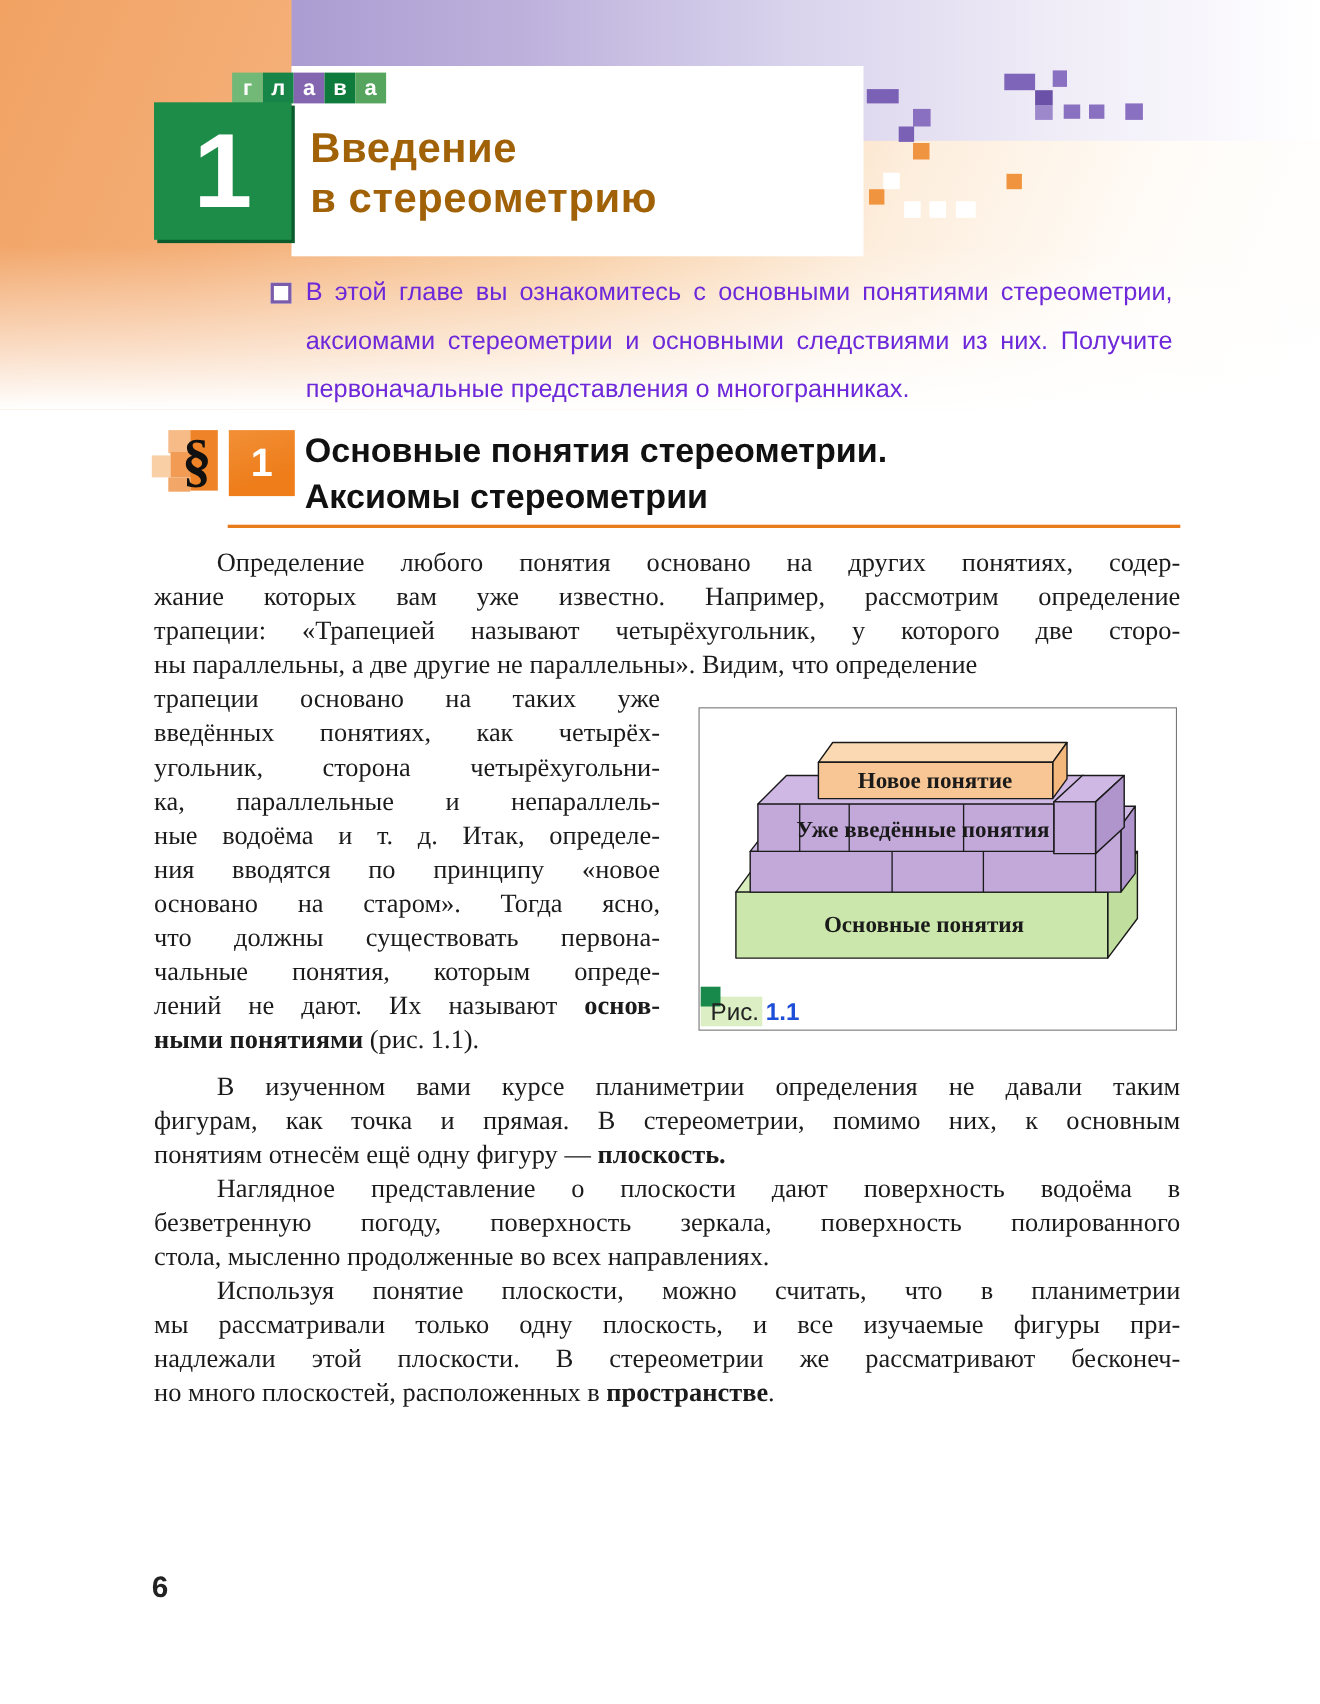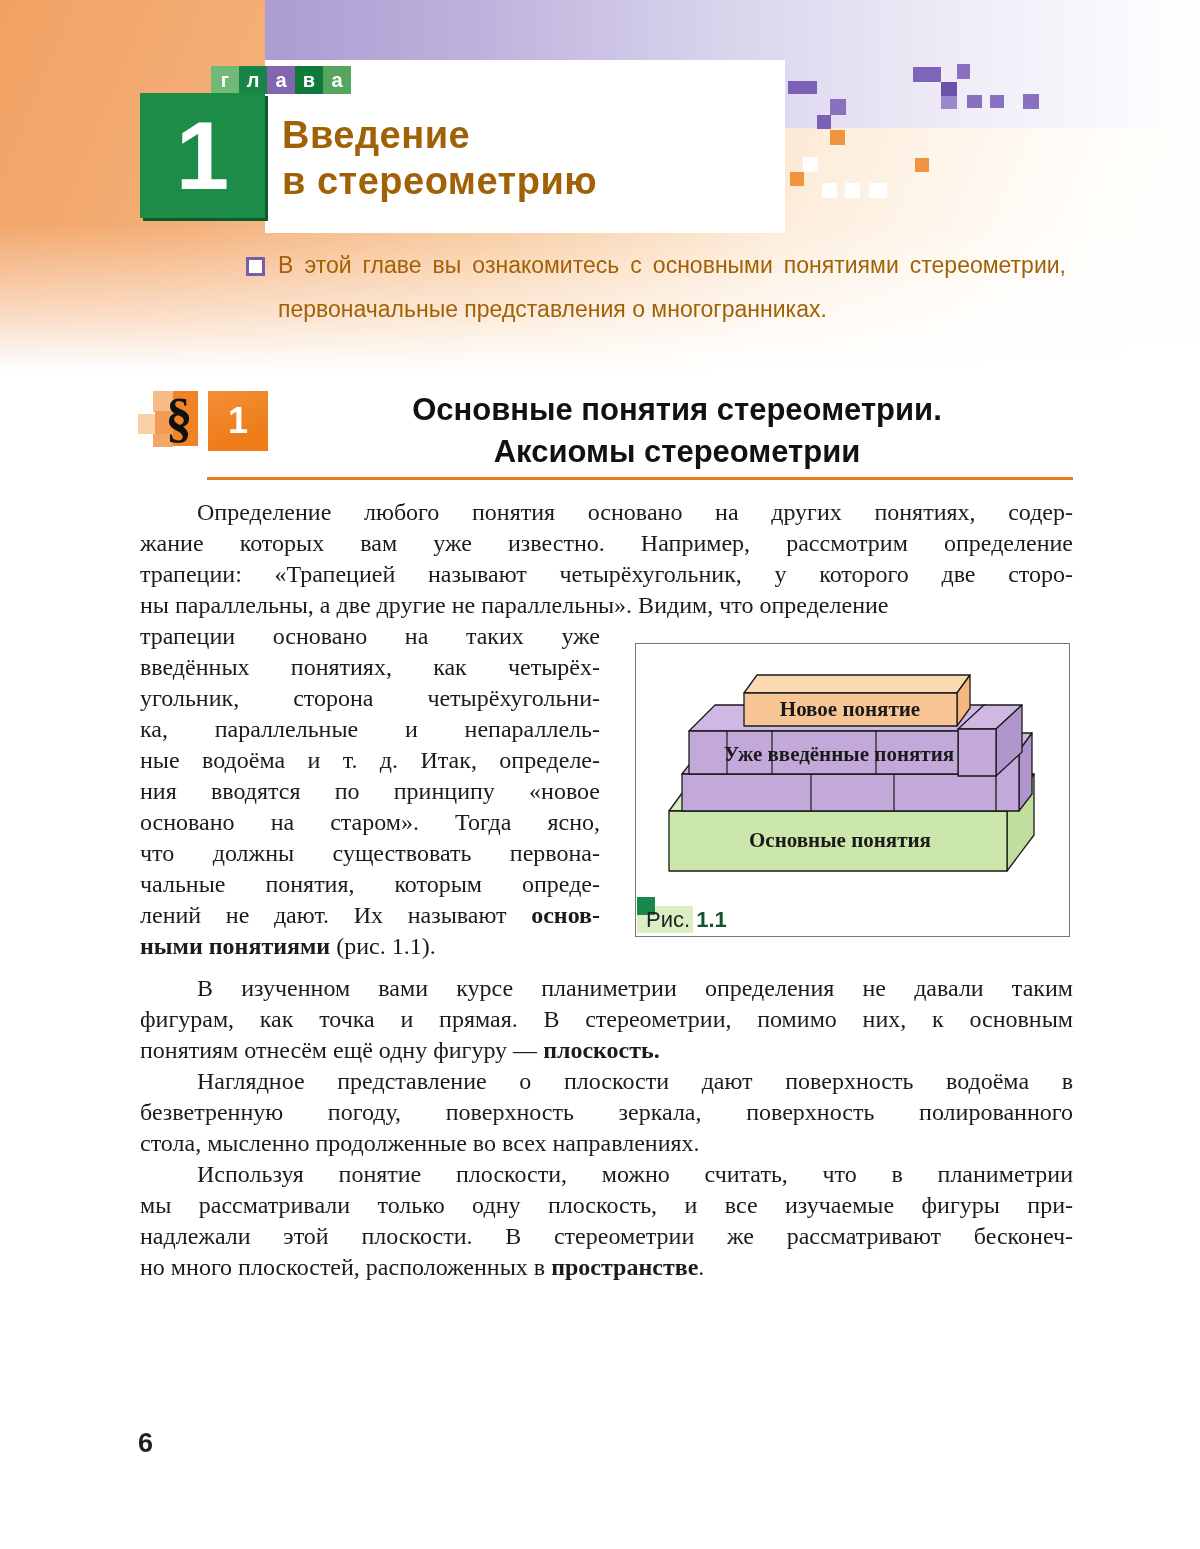--- a/index.html
+++ b/index.html
@@ -21,53 +21,53 @@
   .glava-cell{width:28px;height:28px;display:flex;align-items:center;justify-content:center;
     color:#ffffff;font:700 20px/1 "Liberation Sans",sans-serif;}
   .chapter-num{left:140px;top:93px;width:125px;height:125px;background:#1d8c49;
     box-shadow:3px 3px 0 #0a5c2c;display:flex;align-items:center;justify-content:center;
     color:#ffffff;font:700 96px/1 "Liberation Sans",sans-serif;}
   .chapter-title{left:282px;top:112px;width:480px;color:#a16207;
     font:700 38px/46px "Liberation Sans",sans-serif;letter-spacing:.5px;}
 
   
   .intro-bullet{left:246px;top:257px;width:13px;height:13px;background:#ffffff;border:3px solid #7a5cab;}
-  .intro-text{left:278px;top:243px;width:788px;color:#a16207;
+  .intro-text{left:278px;top:243px;width:788px;color:#6d28d9;
     font:23px/44px "Liberation Sans",sans-serif;}
 
   
   .par-mark{left:158px;top:388px;width:42px;height:60px;text-align:center;color:#101010;
     font:700 54px/60px "Liberation Serif",serif;}
   .section-num{left:208px;top:391px;width:60px;height:60px;
     background:linear-gradient(160deg,#f29037 0%,#ee7d1a 70%);
     display:flex;align-items:center;justify-content:center;
     color:#ffffff;font:700 36px/1 "Liberation Sans",sans-serif;}
   .section-title{left:277px;top:389px;width:800px;color:#111111;
-    font:700 31px/42px "Liberation Sans",sans-serif;text-align:center;}
+    font:700 31px/42px "Liberation Sans",sans-serif;}
   .section-rule{left:207px;top:477px;width:866px;height:3px;background:#e87c1c;}
 
   
   .bodytext{left:140px;top:497px;width:933px;color:#1b1b1b;
     font:24px/31px "Liberation Serif","DejaVu Serif",serif;}
   .jline{text-align:justify;text-align-last:justify;}
   .jline.lastline{text-align-last:left;}
   .para[data-indent="1"] .jline:first-child{text-indent:57px;}
   .wraprow{display:flex;align-items:flex-start;}
   .leftcol{width:460px;}
   .p3{margin-top:11px;}
 
   
   .figbox{position:relative;width:433px;height:292px;border:1.5px solid #777777;
     background:#ffffff;margin-left:35px;margin-top:22px;box-sizing:content-box;}
   .figbox svg{display:block;}
   .fig-square{position:absolute;left:1px;top:253px;width:18px;height:18px;z-index:3;}
   .fig-strip{position:absolute;left:1px;top:262px;width:56px;height:27px;z-index:1;}
   .fig-cap{position:absolute;left:10px;top:263px;z-index:4;white-space:nowrap;
     font:22px/26px "Liberation Sans",sans-serif;color:#222222;}
-  .fig-cap b{color:#14532d;}
+  .fig-cap b{color:#1d4ed8;}
   svg .face{stroke:#1a1a1a;stroke-width:1.3;stroke-linejoin:round;}
   svg .divl{stroke:#1a1a1a;stroke-width:1.2;}
   svg text{font-family:"Liberation Serif","DejaVu Serif",serif;font-weight:700;
     font-size:21px;fill:#1a1a1a;text-anchor:middle;}
 
   .page-num{left:138px;top:1428px;color:#222222;font:700 27px "Liberation Sans",sans-serif;}
   .decor-sq{position:absolute;}
 </style>
 </head>
 <body>
@@ -114,20 +114,21 @@
     <span>1</span>
   </div>
   <div class="abs chapter-title">
     <div>Введение</div>
     <div>в стереометрию</div>
   </div>
 
   <div class="abs intro-bullet"></div>
   <div class="abs intro-text para">
       <div class="jline">В этой главе вы ознакомитесь с основными понятиями стереометрии,</div>
+      <div class="jline">аксиомами стереометрии и основными следствиями из них. Получите</div>
       <div class="jline lastline">первоначальные представления о многогранниках.</div>
     </div>
 
   <div class="abs par-mark">§</div>
   <div class="abs section-num">
     <span>1</span>
   </div>
   <div class="abs section-title">
     <div>Основные понятия стереометрии.</div>
     <div>Аксиомы стереометрии</div>

